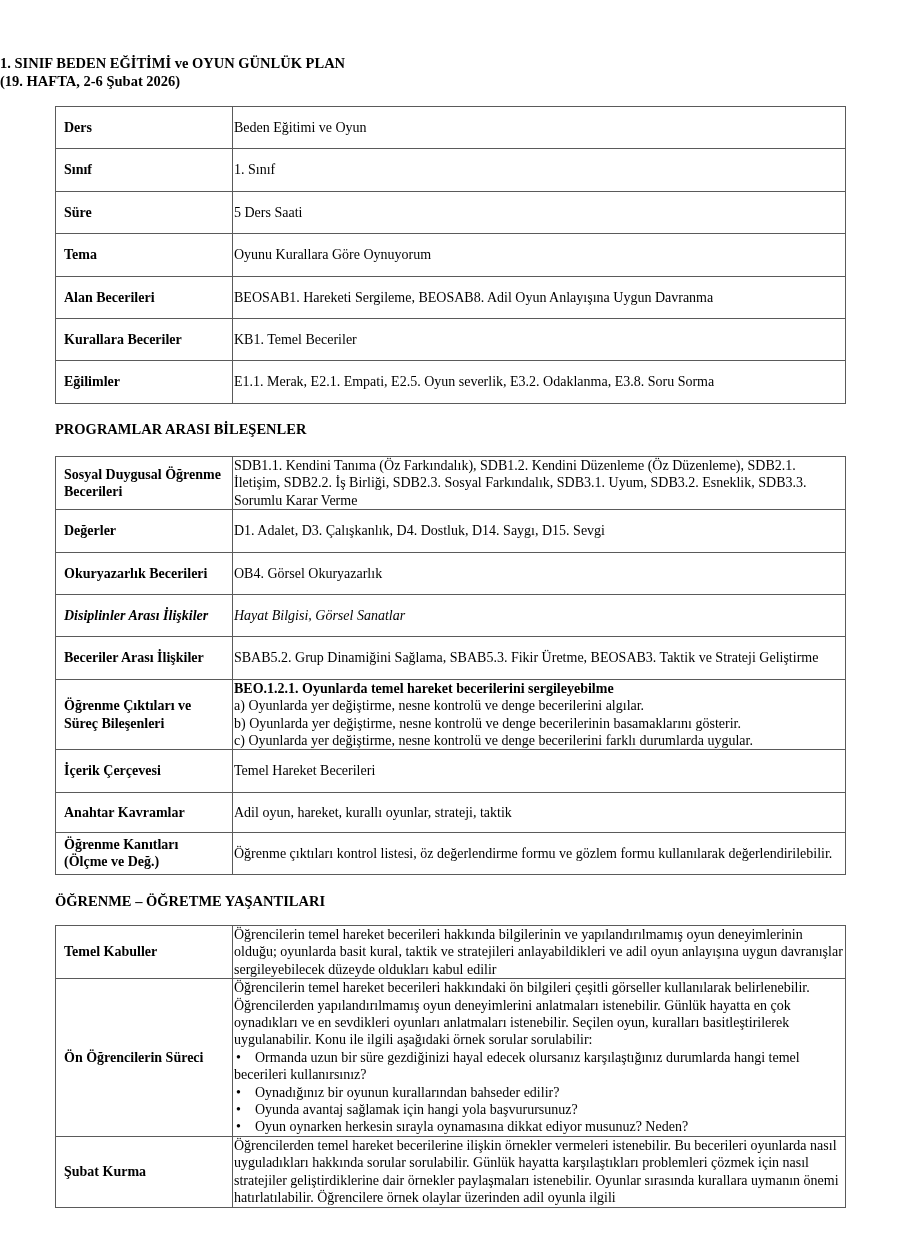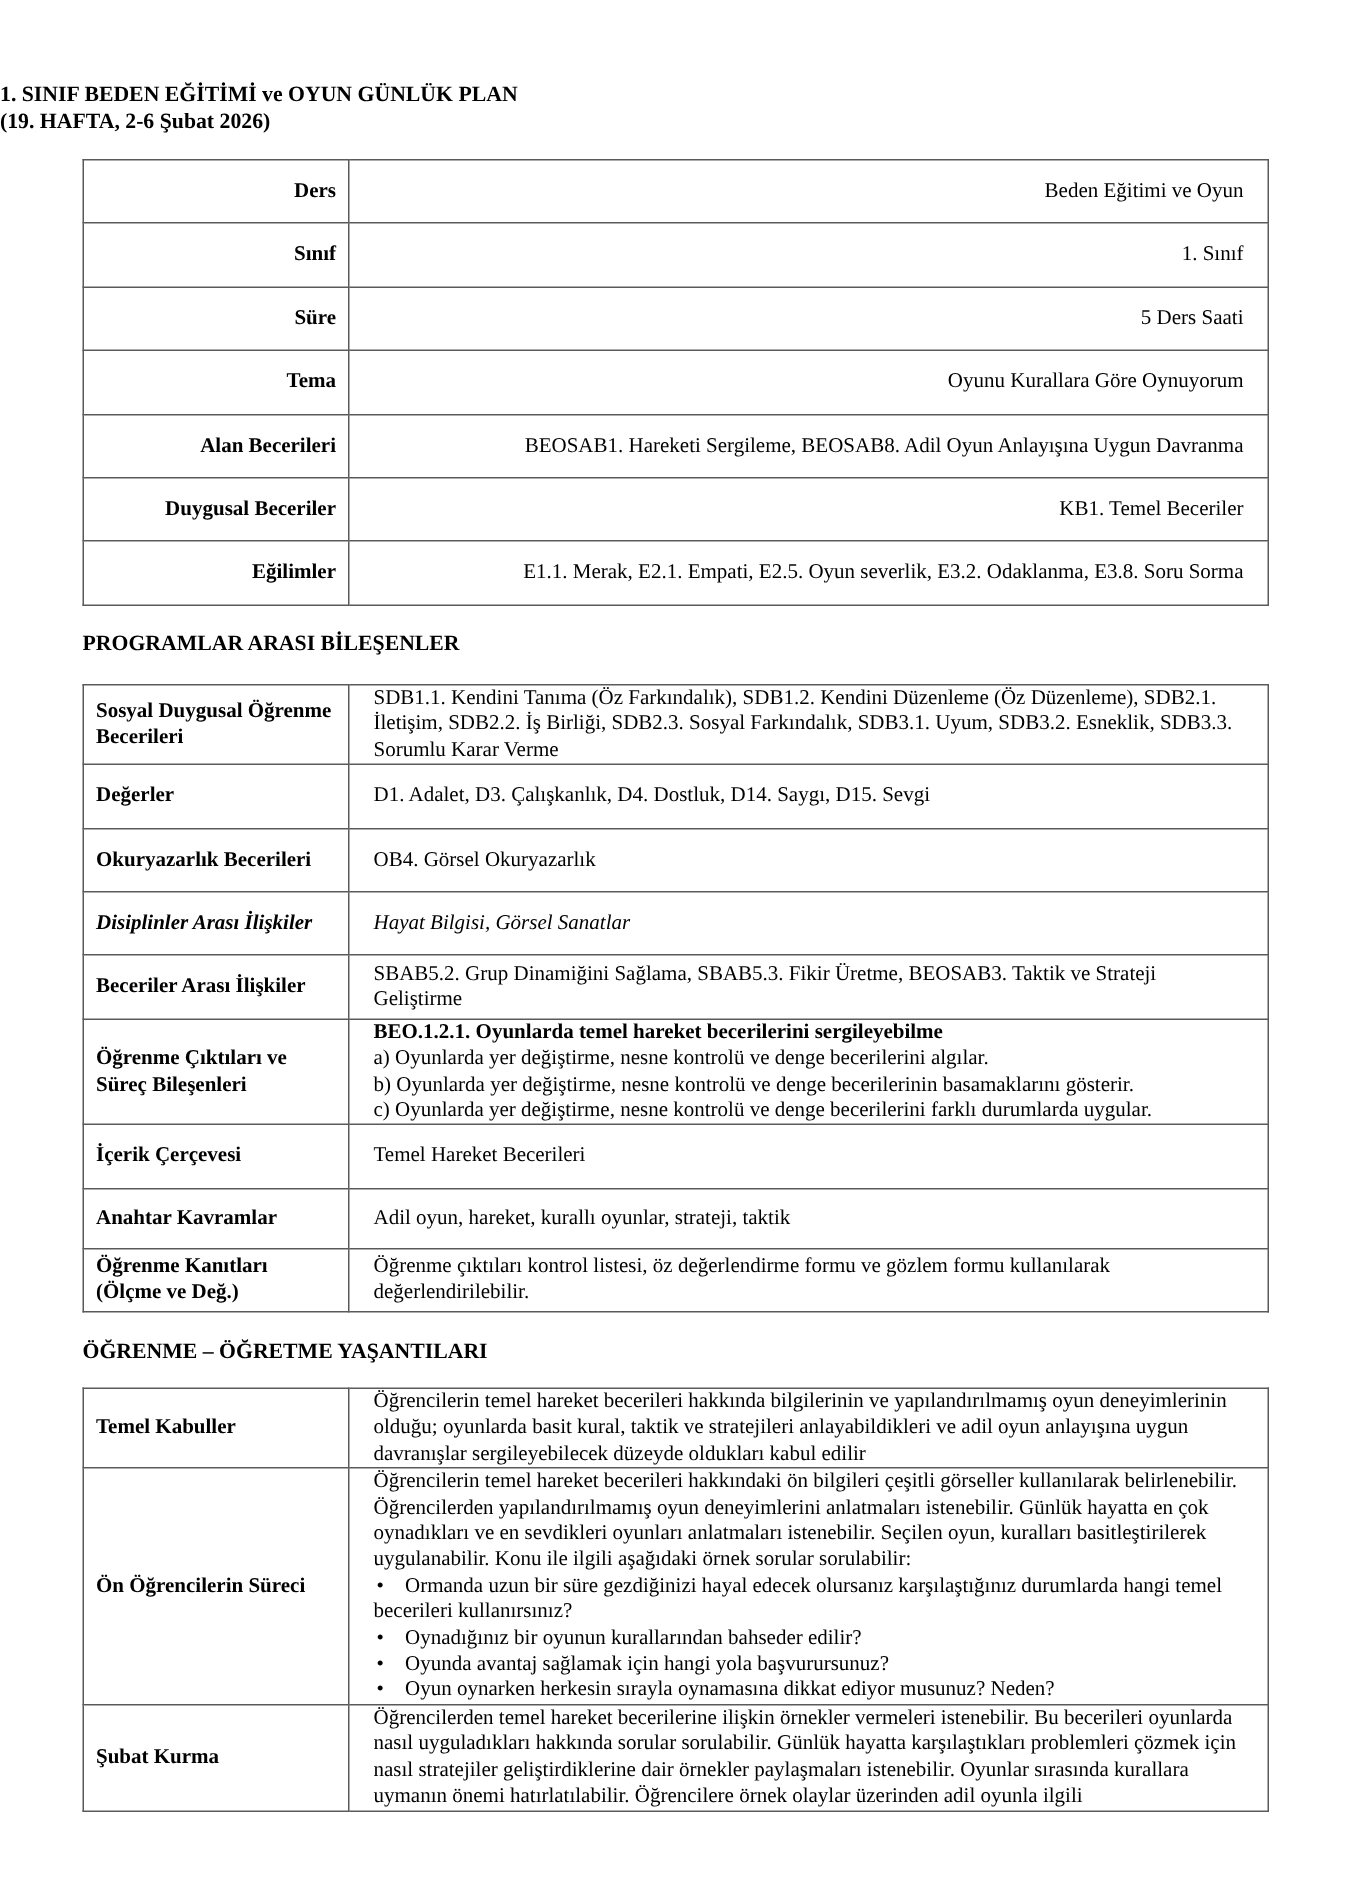--- a/index.html
+++ b/index.html
@@ -18,23 +18,23 @@
     position: absolute; left: 55px; width: 791px;
     border-collapse: collapse; table-layout: fixed;
   }
   table.plan td {
     border: 1.3px solid #5a5a5a; vertical-align: middle;
     font-size: 14px; line-height: 17.4px;
   }
   table.plan td.label {
     width: 160px; font-weight: bold; padding: 0 8px;
   }
-  table.plan td.value { padding: 0 16px; }
+  table.plan td.value { padding: 0 1px; }
   .t1 { top: 106px; }
-  .t1 tr { height: 42.4px; text-align: right; }
+  .t1 tr { height: 42.4px; }
   .t2 { top: 456px; }
   .t3 { top: 925px; }
   .bold-line { font-weight: bold; }
   .bullet { display: block; }
   .bullet-dot { display: inline-block; width: 19px; padding-left: 2px; }
   td.top-label { vertical-align: top; padding-top: 0; }
 </style>
 </head>
 <body>
 
@@ -59,21 +59,21 @@
   </tr>
   <tr>
     <td class="label">Tema</td>
     <td class="value">Oyunu Kurallara Göre Oynuyorum</td>
   </tr>
   <tr>
     <td class="label">Alan Becerileri</td>
     <td class="value">BEOSAB1. Hareketi Sergileme, BEOSAB8. Adil Oyun Anlayışına Uygun Davranma</td>
   </tr>
   <tr>
-    <td class="label">Duygusal Beceriler</td>
+    <td class="label">Kurallara Beceriler</td>
     <td class="value">KB1. Temel Beceriler</td>
   </tr>
   <tr>
     <td class="label">Eğilimler</td>
     <td class="value">E1.1. Merak, E2.1. Empati, E2.5. Oyun severlik, E3.2. Odaklanma, E3.8. Soru Sorma</td>
   </tr>
 </tbody>
   </table>
 
 <div class="section-heading" style="top:421px;">PROGRAMLAR ARASI BİLEŞENLER</div>

